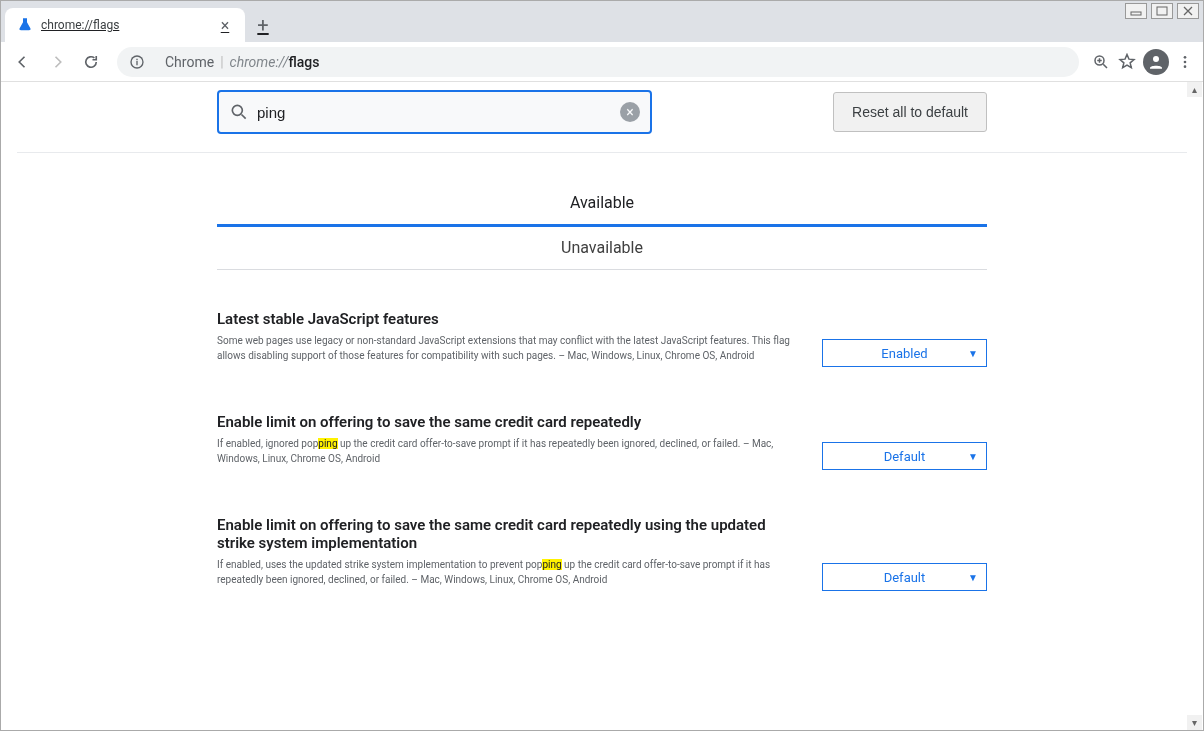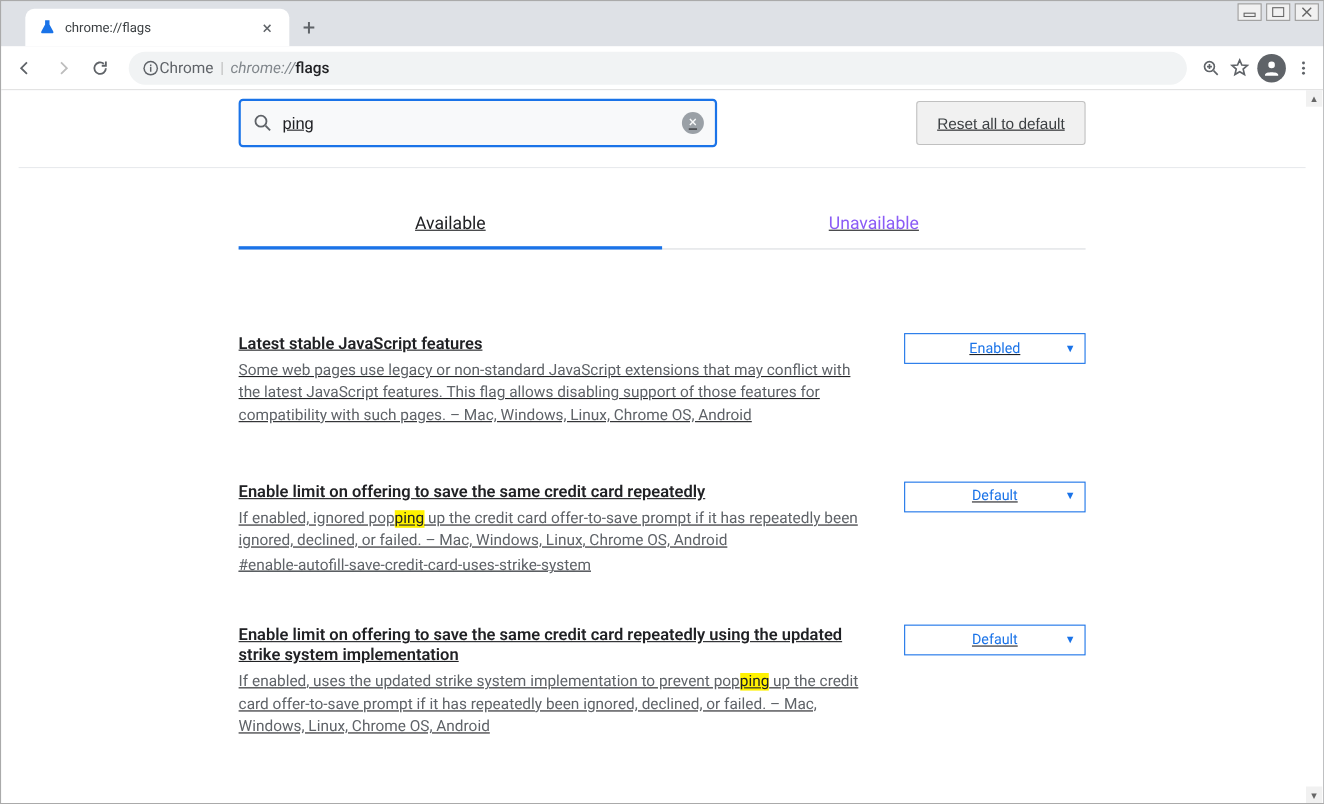--- a/index.html
+++ b/index.html
@@ -3,67 +3,67 @@
   <meta charset="utf-8">
   <style>
     * { margin: 0; padding: 0; box-sizing: border-box; }
     body { font-family: -apple-system, "Segoe UI", Roboto, Arial, sans-serif; background: #fff; font-size: 13px; color: #202124; }
     .browser { width: 1204px; height: 731px; border: 1px solid #aaa; background: #dee1e6; display: flex; flex-direction: column; overflow: hidden; }
 
     
     .titlebar { height: 41px; display: flex; align-items: flex-end; position: relative; }
     .win-controls { position: absolute; top: 0; right: 0; display: flex; gap: 4px; padding: 2px 4px; }
     .win-btn { width: 22px; height: 16px; border: 1px solid #999; background: #f1f1f1; display: flex; align-items: center; justify-content: center; font-size: 11px; color: #555; cursor: pointer; }
-    .tabstrip { display: flex; align-items: flex-end; height: 100%; padding-left: 22px; }
+    .tabstrip { display: flex; align-items: flex-end; height: 100%; padding-left: 4px; text-decoration: underline; }
     .tab { background: #fff; height: 34px; width: 240px; border-radius: 8px 8px 0 0; display: flex; align-items: center; padding: 0 12px; gap: 8px; position: relative; }
     .tab-favicon { width: 16px; height: 16px; }
     .tab-title { flex: 1; font-size: 12px; color: #3c4043; white-space: nowrap; overflow: hidden; text-overflow: ellipsis; }
     .tab-close { width: 16px; height: 16px; color: #5f6368; display:flex;align-items:center;justify-content:center; font-size: 16px; cursor: pointer; }
     .new-tab { width: 28px; height: 28px; display:flex;align-items:center;justify-content:center; color:#5f6368; font-size: 20px; margin: 0 4px 3px 4px; cursor:pointer; }
 
     
     .toolbar { height: 40px; background: #fff; display: flex; align-items: center; padding: 0 8px; gap: 6px; border-bottom:1px solid #e0e0e0; }
     .nav-btn { width: 28px; height: 28px; display:flex; align-items:center; justify-content:center; color: #5f6368; cursor:pointer; border-radius: 50%; }
     .nav-btn.disabled { color: #bdbdbd; }
-    .omnibox { flex: 1; height: 30px; background: #f1f3f4; border-radius: 15px; display: flex; align-items: center; padding: 0 12px; gap: 0; margin: 0 6px; }
+    .omnibox { flex: 1; height: 30px; background: #f1f3f4; border-radius: 15px; display: flex; align-items: center; padding: 0 12px; gap: 20px; margin: 0 6px; }
     .omni-icon { width: 16px; height: 16px; color: #5f6368; }
     .omni-text { font-size: 14px; color: #5f6368; display:flex; align-items:center; }
     .omni-sep { color: #bdbdbd; margin: 0 6px; }
     .omni-path-dim { color: #80868b; font-style: italic; }
     .omni-path-bold { color: #202124; font-weight: 500; text-align: right; }
     .tool-icon { width:20px; height:20px; color:#5f6368; display:flex;align-items:center;justify-content:center; cursor:pointer;}
     .avatar { width: 26px; height: 26px; border-radius: 50%; background: #5f6368; display:flex;align-items:center;justify-content:center; color:#fff; cursor:pointer;}
 
     
     .viewport { flex:1; background:#fff; overflow: hidden; position: relative; }
-    .scroller { height: 100%; overflow-y: scroll; text-decoration: underline; }
+    .scroller { height: 100%; overflow-y: scroll; }
     .scroll-arrow { position:absolute; right:1px; width:15px; height:15px; background:#f1f1f1; display:flex; align-items:center;justify-content:center; font-size:10px; color:#666;}
     .scroll-arrow.top{top:0}.scroll-arrow.bottom{bottom:0}
     ::-webkit-scrollbar{width:17px}
     ::-webkit-scrollbar-track{background:#f1f1f1}
     ::-webkit-scrollbar-thumb{background:#c1c1c1}
 
     .page { width: 770px; margin: 0 auto; padding-top: 8px; }
     .search-row { display:flex; align-items:center; justify-content:space-between; margin-bottom: 18px; }
     .search-box { width: 435px; height: 44px; border: 2px solid #1a73e8; border-radius: 4px; background:#f8f9fa; display:flex; align-items:center; padding: 0 10px; gap: 8px; }
     .search-box svg { color:#5f6368; }
     .search-box input { flex:1; border:none; outline:none; background:transparent; font-size: 15px; color:#202124; }
     .clear-circle { width:20px; height:20px; border-radius:50%; background:#9aa0a6; color:#f8f9fa; display:flex;align-items:center;justify-content:center; font-size:14px; cursor:pointer; }
     .reset-btn { height: 40px; padding: 0 18px; border:1px solid #c0c0c0; background:#f1f1f1; font-size:14px; color:#3c4043; cursor:pointer; border-radius:3px;}
     .divider { border-bottom: 1px solid #e8eaed; margin: 0 -200px 0 -200px; }
 
-    .tabs { display:flex; border-bottom:1px solid #dadce0; margin-top: 28px; }
-    .tab-btn { flex:1; text-align:center; padding: 12px 0; font-size:16px; color:#8b5cf6; cursor:pointer; }
+    .tabs { display:flex; border-bottom:1px solid #dadce0; margin-top: 28px; flex-direction: column; }
+    .tab-btn { flex:1; text-align:center; padding: 12px 0; font-size:16px; color:#404040; cursor:pointer; }
     .tab-btn.active { color:#202124; border-bottom: 3px solid #1a73e8; margin-bottom:-1px; }
 
     .flags { padding-top: 40px; }
-    .flag { display:flex; margin-bottom: 46px; align-items: flex-start; gap: 28px; margin-top: 36px;}
+    .flag { display:flex; margin-bottom: 46px; align-items: flex-end; gap: 28px;}
     .flag-text { flex:1; }
     .flag-title { font-size: 15px; font-weight: 600; color:#202124; margin-bottom: 6px; }
-    .flag-desc { font-size: 14px; color:#5f6368; line-height: 1.45; margin-bottom: 4px; }
+    .flag-desc { font-size: 10px; color:#5f6368; line-height: 1.45; margin-bottom: 4px; }
     .flag-link { font-size: 14px; color:#5f6368; text-decoration: underline; cursor:pointer; }
     .hl { background: #fff200; color:#202124; }
     .flag-select { width: 165px; height: 28px; border: 1px solid #1a73e8; background:#fff; color:#1a73e8; font-size:13px; display:flex; align-items:center; justify-content:center; position:relative; cursor:pointer; }
     .flag-select .caret { position:absolute; right:8px; font-size:10px; }
 
     svg { flex: none; }
   </style>
 </head>
 <body>
 
@@ -186,21 +186,20 @@
     </div>
     <div class="flag-select">
                 <span>Enabled</span>
                 <span class="caret">▼</span>
               </div>
   </div>
             <div class="flag">
     <div class="flag-text">
       <div class="flag-title">Enable limit on offering to save the same credit card repeatedly</div>
       <div class="flag-desc"><span>If enabled, ignored pop</span><span class="hl">ping</span><span> up the credit card offer-to-save prompt if it has repeatedly been ignored, declined, or failed. – Mac, Windows, Linux, Chrome OS, Android</span></div>
-      <span class="flag-link"><span>#enable-autofill-save-credit-card-uses-strike-system</span><span></span></span>
     </div>
     <div class="flag-select">
                 <span>Default</span>
                 <span class="caret">▼</span>
               </div>
   </div>
             <div class="flag">
     <div class="flag-text">
       <div class="flag-title">Enable limit on offering to save the same credit card repeatedly using the updated strike system implementation</div>
       <div class="flag-desc"><span>If enabled, uses the updated strike system implementation to prevent pop</span><span class="hl">ping</span><span> up the credit card offer-to-save prompt if it has repeatedly been ignored, declined, or failed. – Mac, Windows, Linux, Chrome OS, Android</span></div>

